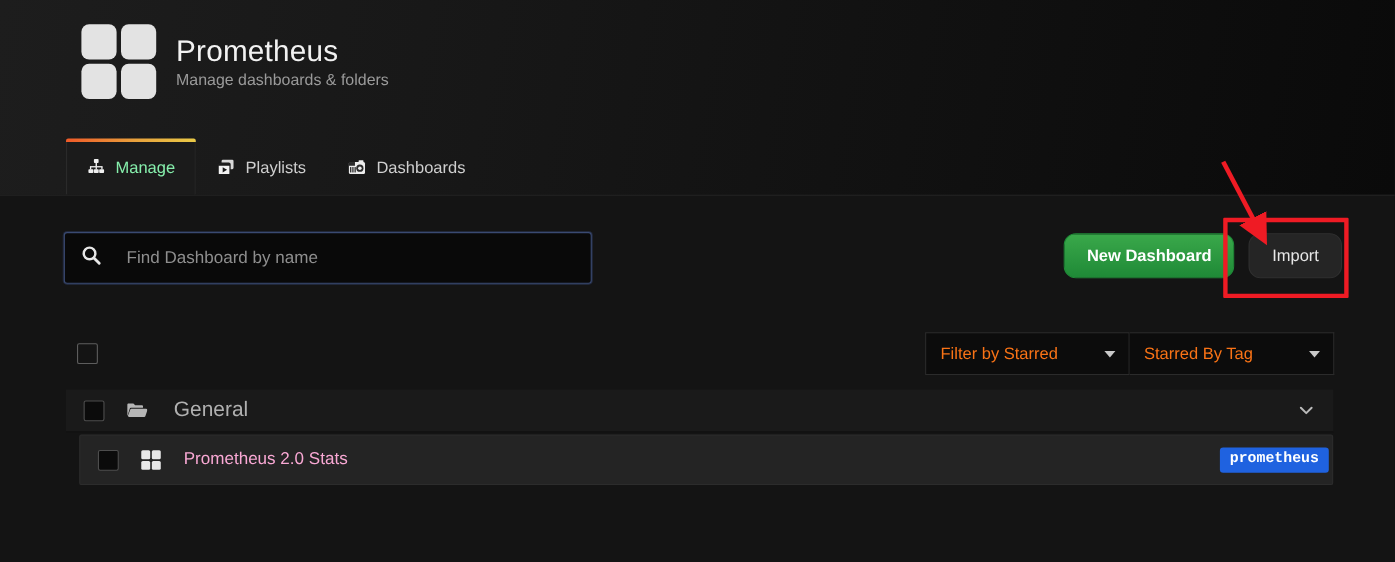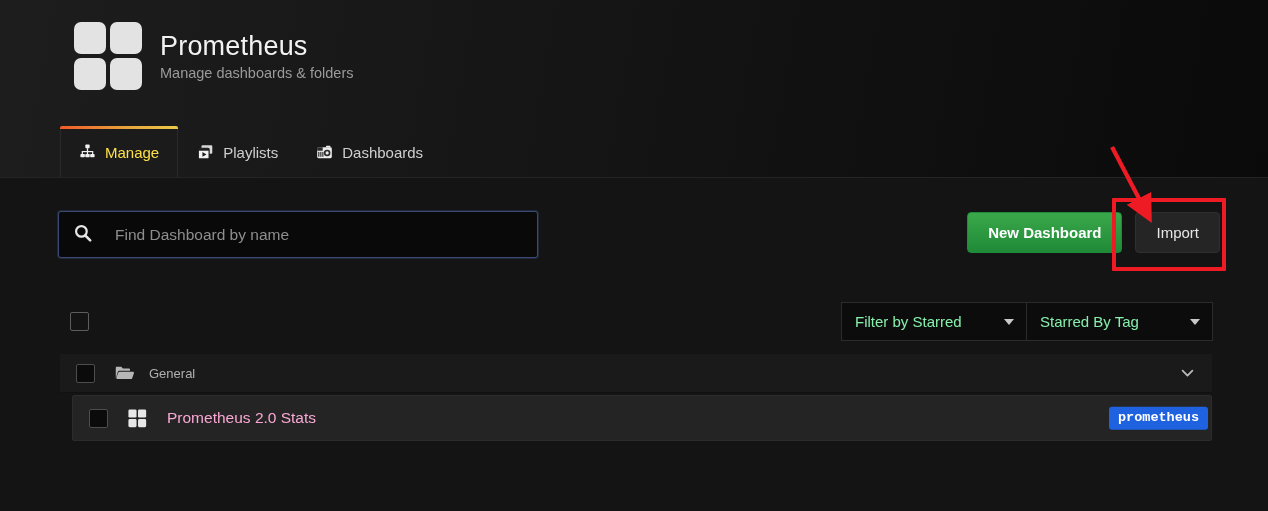--- a/index.html
+++ b/index.html
@@ -80,21 +80,21 @@
     height: 51px;
     padding: 0 18px;
     font-size: 15px;
     color: #cfcfcf;
     cursor: pointer;
     background: transparent;
     border: 1px solid transparent;
     border-bottom: none;
   }
   .tab.active {
-    color: #fde047;
+    color: #86efac;
     background: #1b1b1b;
     border-color: #2a2a2a;
     border-radius: 3px 3px 0 0;
   }
   .tab.active::before {
     content: "";
     position: absolute;
     left: -1px; right: -1px; top: -1px;
     height: 3px;
     background: linear-gradient(90deg, #f05a28 0%, #e8a33d 55%, #eaca47 100%);
@@ -138,21 +138,21 @@
     gap: 13px;
   }
   .btn {
     height: 41px;
     padding: 0 20px;
     display: inline-flex;
     align-items: center;
     justify-content: center;
     font-size: 15px;
     font-weight: 500;
-    border-radius: 4px;
+    border-radius: 11px;
     border: 1px solid #2f2f2f;
     background: #252525;
     color: #e6e6e6;
     cursor: pointer;
     font-family: "Liberation Sans", sans-serif;
     white-space: nowrap;
   }
   .btn-primary {
     background: linear-gradient(180deg, #3aa84a 0%, #1f8a37 100%);
     border-color: #1f8a37;
@@ -170,21 +170,21 @@
   .select {
     height: 39px;
     min-width: 186px;
     display: flex;
     align-items: center;
     justify-content: space-between;
     gap: 14px;
     padding: 0 12px 0 13px;
     background: #0c0c0c;
     border: 1px solid #2b2b2b;
-    color: #86efac;
+    color: #f97316;
     font-size: 15px;
     cursor: pointer;
   }
   .select + .select { border-left: none; }
   .caret {
     width: 0; height: 0;
     border-left: 5px solid transparent;
     border-right: 5px solid transparent;
     border-top: 6px solid #c9c9c9;
   }
@@ -219,22 +219,22 @@
   .cbox {
     width: 19px; height: 19px;
     border: 1px solid #4d4d4d;
     border-radius: 2px;
     background: #0b0b0b;
     flex: 0 0 auto;
     cursor: pointer;
   }
   .folder-row .ficon { margin-left: 20px; display: flex; align-items: center; }
   .folder-row .fname {
-    margin-left: 15px;
-    font-size: 13px;
+    margin-left: 24px;
+    font-size: 19px;
     color: #b0b0b0;
   }
   .chev {
     position: absolute;
     right: 16px; top: 50%;
     transform: translateY(-50%);
     display: flex;
   }
 
   .dash-wrap { padding: 2px 0 0 12px; }

